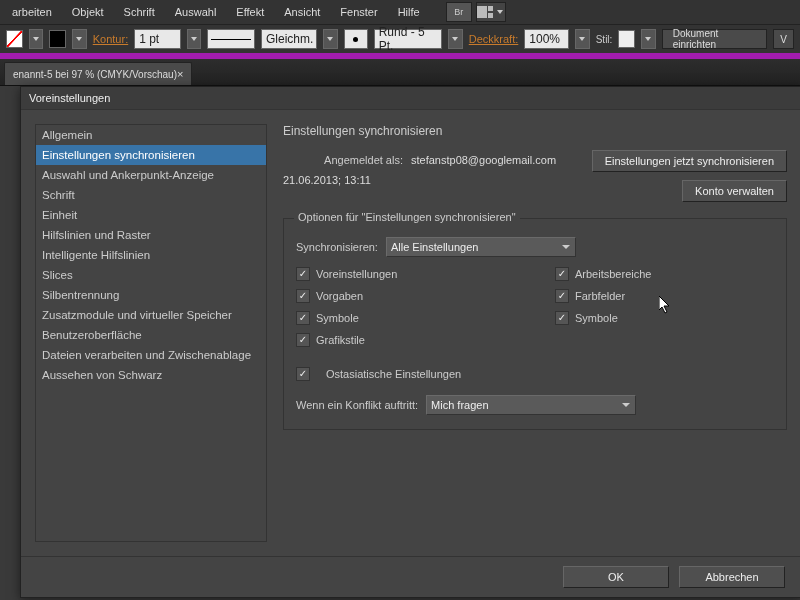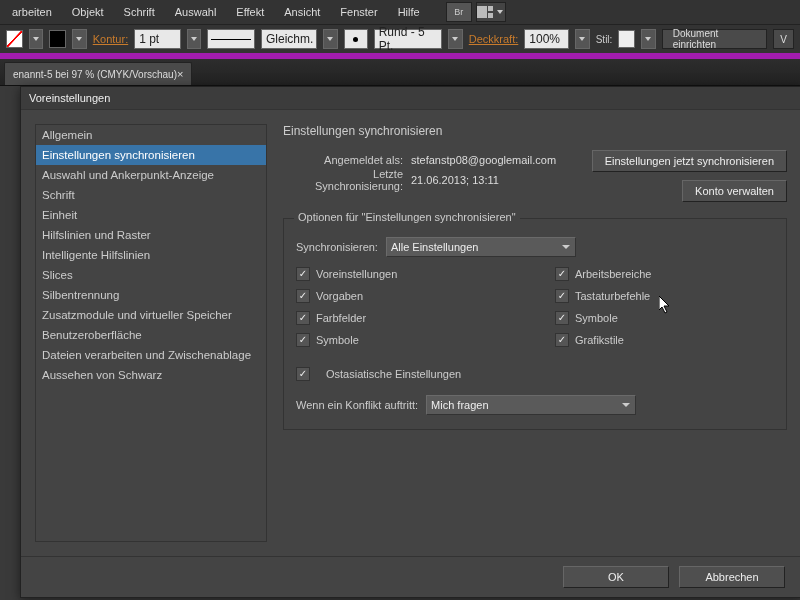--- a/index.html
+++ b/index.html
@@ -138,21 +138,20 @@
           </div>
         <div class="main">
           <div class="panel-title">Einstellungen synchronisieren</div>
           <div class="top-info">
             <div style="flex:1">
               <div class="info-row">
                 <span class="info-label">Angemeldet als:</span>
                 <span class="info-val">stefanstp08@googlemail.com</span>
               </div>
               <div class="info-row">
-                <span class="info-label">Letzte Synchronisierung:</span>
                 <span class="info-val">21.06.2013; 13:11</span>
               </div>
             </div>
             <div class="right-btns">
               <span class="btn">Einstellungen jetzt synchronisieren</span>
               <span class="btn">Konto verwalten</span>
             </div>
           </div>
           <div class="group">
             <div class="group-title">Optionen für "Einstellungen synchronisieren"</div>
@@ -168,24 +167,20 @@
                   <span class="cb checked"></span>
                   <span>Voreinstellungen</span>
                 </div>
                 <div class="check">
                   <span class="cb checked"></span>
                   <span>Arbeitsbereiche</span>
                 </div>
                 <div class="check">
                   <span class="cb checked"></span>
                   <span>Vorgaben</span>
-                </div>
-                <div class="check">
-                  <span class="cb checked"></span>
-                  <span>Tastaturbefehle</span>
                 </div>
                 <div class="check">
                   <span class="cb checked"></span>
                   <span>Farbfelder</span>
                 </div>
                 <div class="check">
                   <span class="cb checked"></span>
                   <span>Symbole</span>
                 </div>
                 <div class="check">

